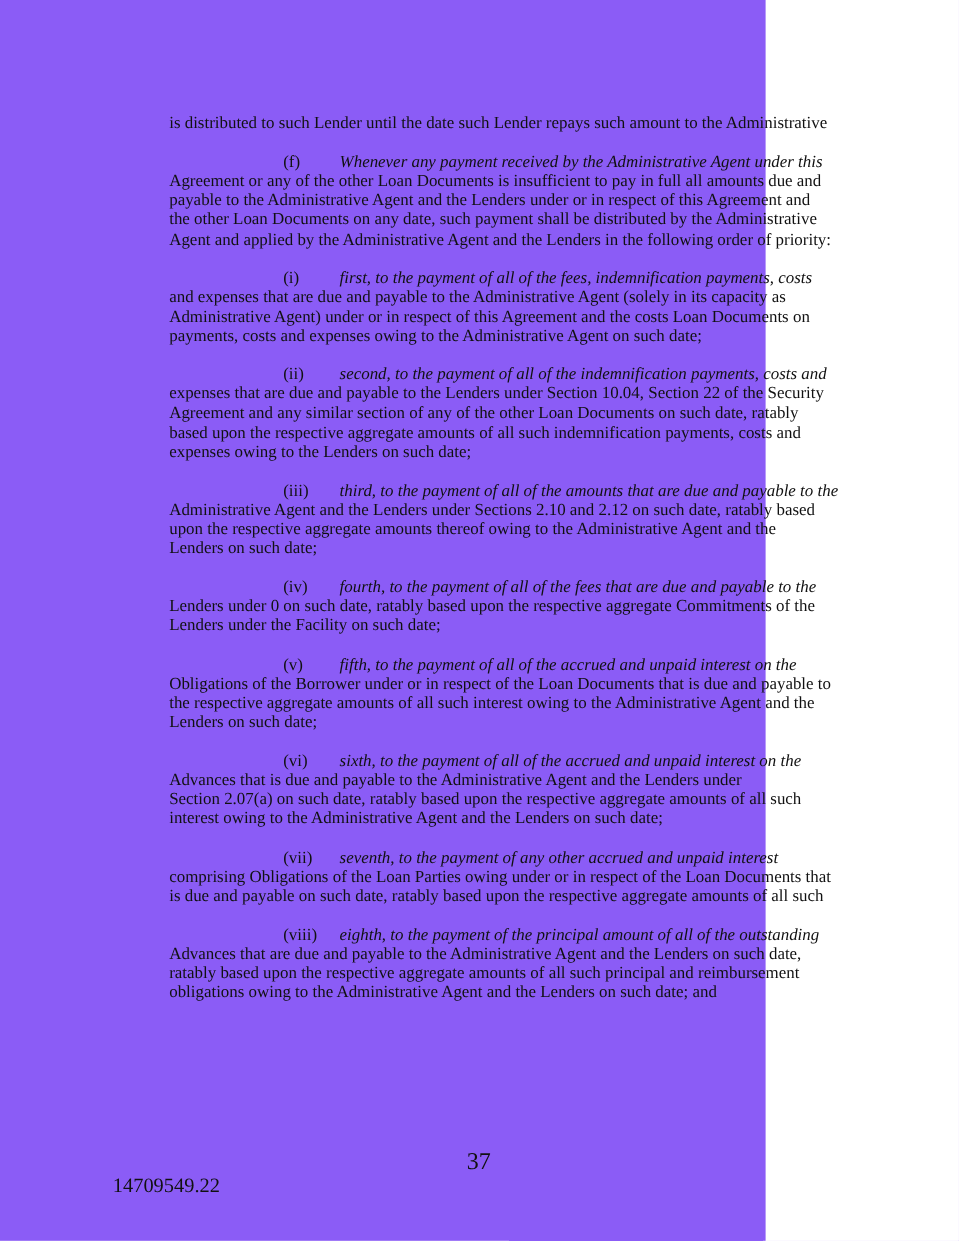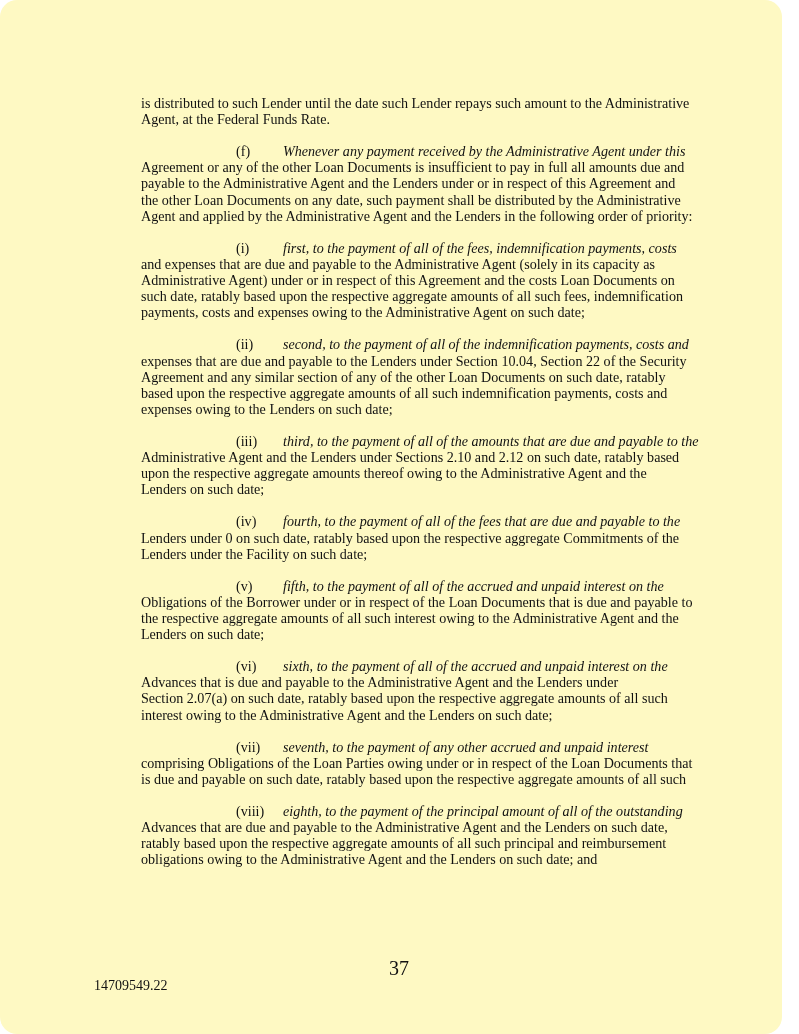--- a/index.html
+++ b/index.html
@@ -11,23 +11,22 @@
     width: 799px;
     height: 1034px;
     position: relative;
     overflow: hidden;
     font-family: "Liberation Serif", "DejaVu Serif", serif;
     color: #111111;
   }
   .page {
     position: absolute;
     left: 0; top: 0;
-    width: 782px; height: 1034px;
-    background: #fef9c3;
-    border-radius: 17px;
+    width: 638px; height: 1034px;
+    background: #8b5cf6;
   }
   .body-text {
     position: absolute;
     left: 141px;
     top: 95px;
     width: 562px;
     font-size: 14.1px;
     line-height: 16.1px;
   }
   .para {
@@ -50,47 +49,45 @@
   .page-number {
     position: absolute;
     left: 389px;
     top: 957px;
     font-size: 20px;
   }
   .doc-id {
     position: absolute;
     left: 94px;
     top: 978px;
-    font-size: 14px;
+    font-size: 17px;
   }
 </style>
 </head>
 <body>
 
 <div class="page">
   <div class="body-text">
 
     <p class="para">
       <span class="line">is distributed to such Lender until the date such Lender repays such amount to the Administrative</span>
-      <span class="line">Agent, at the Federal Funds Rate.</span>
     </p>
 
     <p class="para">
       <span class="line"><span class="label">(f)</span><span class="lead">Whenever any payment received by the Administrative Agent under this</span></span>
       <span class="line">Agreement or any of the other Loan Documents is insufficient to pay in full all amounts due and</span>
       <span class="line">payable to the Administrative Agent and the Lenders under or in respect of this Agreement and</span>
       <span class="line">the other Loan Documents on any date, such payment shall be distributed by the Administrative</span>
       <span class="line">Agent and applied by the Administrative Agent and the Lenders in the following order of priority:</span>
     </p>
 
     <p class="para">
       <span class="line"><span class="label">(i)</span><span class="lead">first, to the payment of all of the fees, indemnification payments, costs</span></span>
       <span class="line">and expenses that are due and payable to the Administrative Agent (solely in its capacity as</span>
       <span class="line">Administrative Agent) under or in respect of this Agreement and the costs Loan Documents on</span>
-      <span class="line">such date, ratably based upon the respective aggregate amounts of all such fees, indemnification</span>
       <span class="line">payments, costs and expenses owing to the Administrative Agent on such date;</span>
     </p>
 
     <p class="para">
       <span class="line"><span class="label">(ii)</span><span class="lead">second, to the payment of all of the indemnification payments, costs and</span></span>
       <span class="line">expenses that are due and payable to the Lenders under Section 10.04, Section 22 of the Security</span>
       <span class="line">Agreement and any similar section of any of the other Loan Documents on such date, ratably</span>
       <span class="line">based upon the respective aggregate amounts of all such indemnification payments, costs and</span>
       <span class="line">expenses owing to the Lenders on such date;</span>
     </p>

